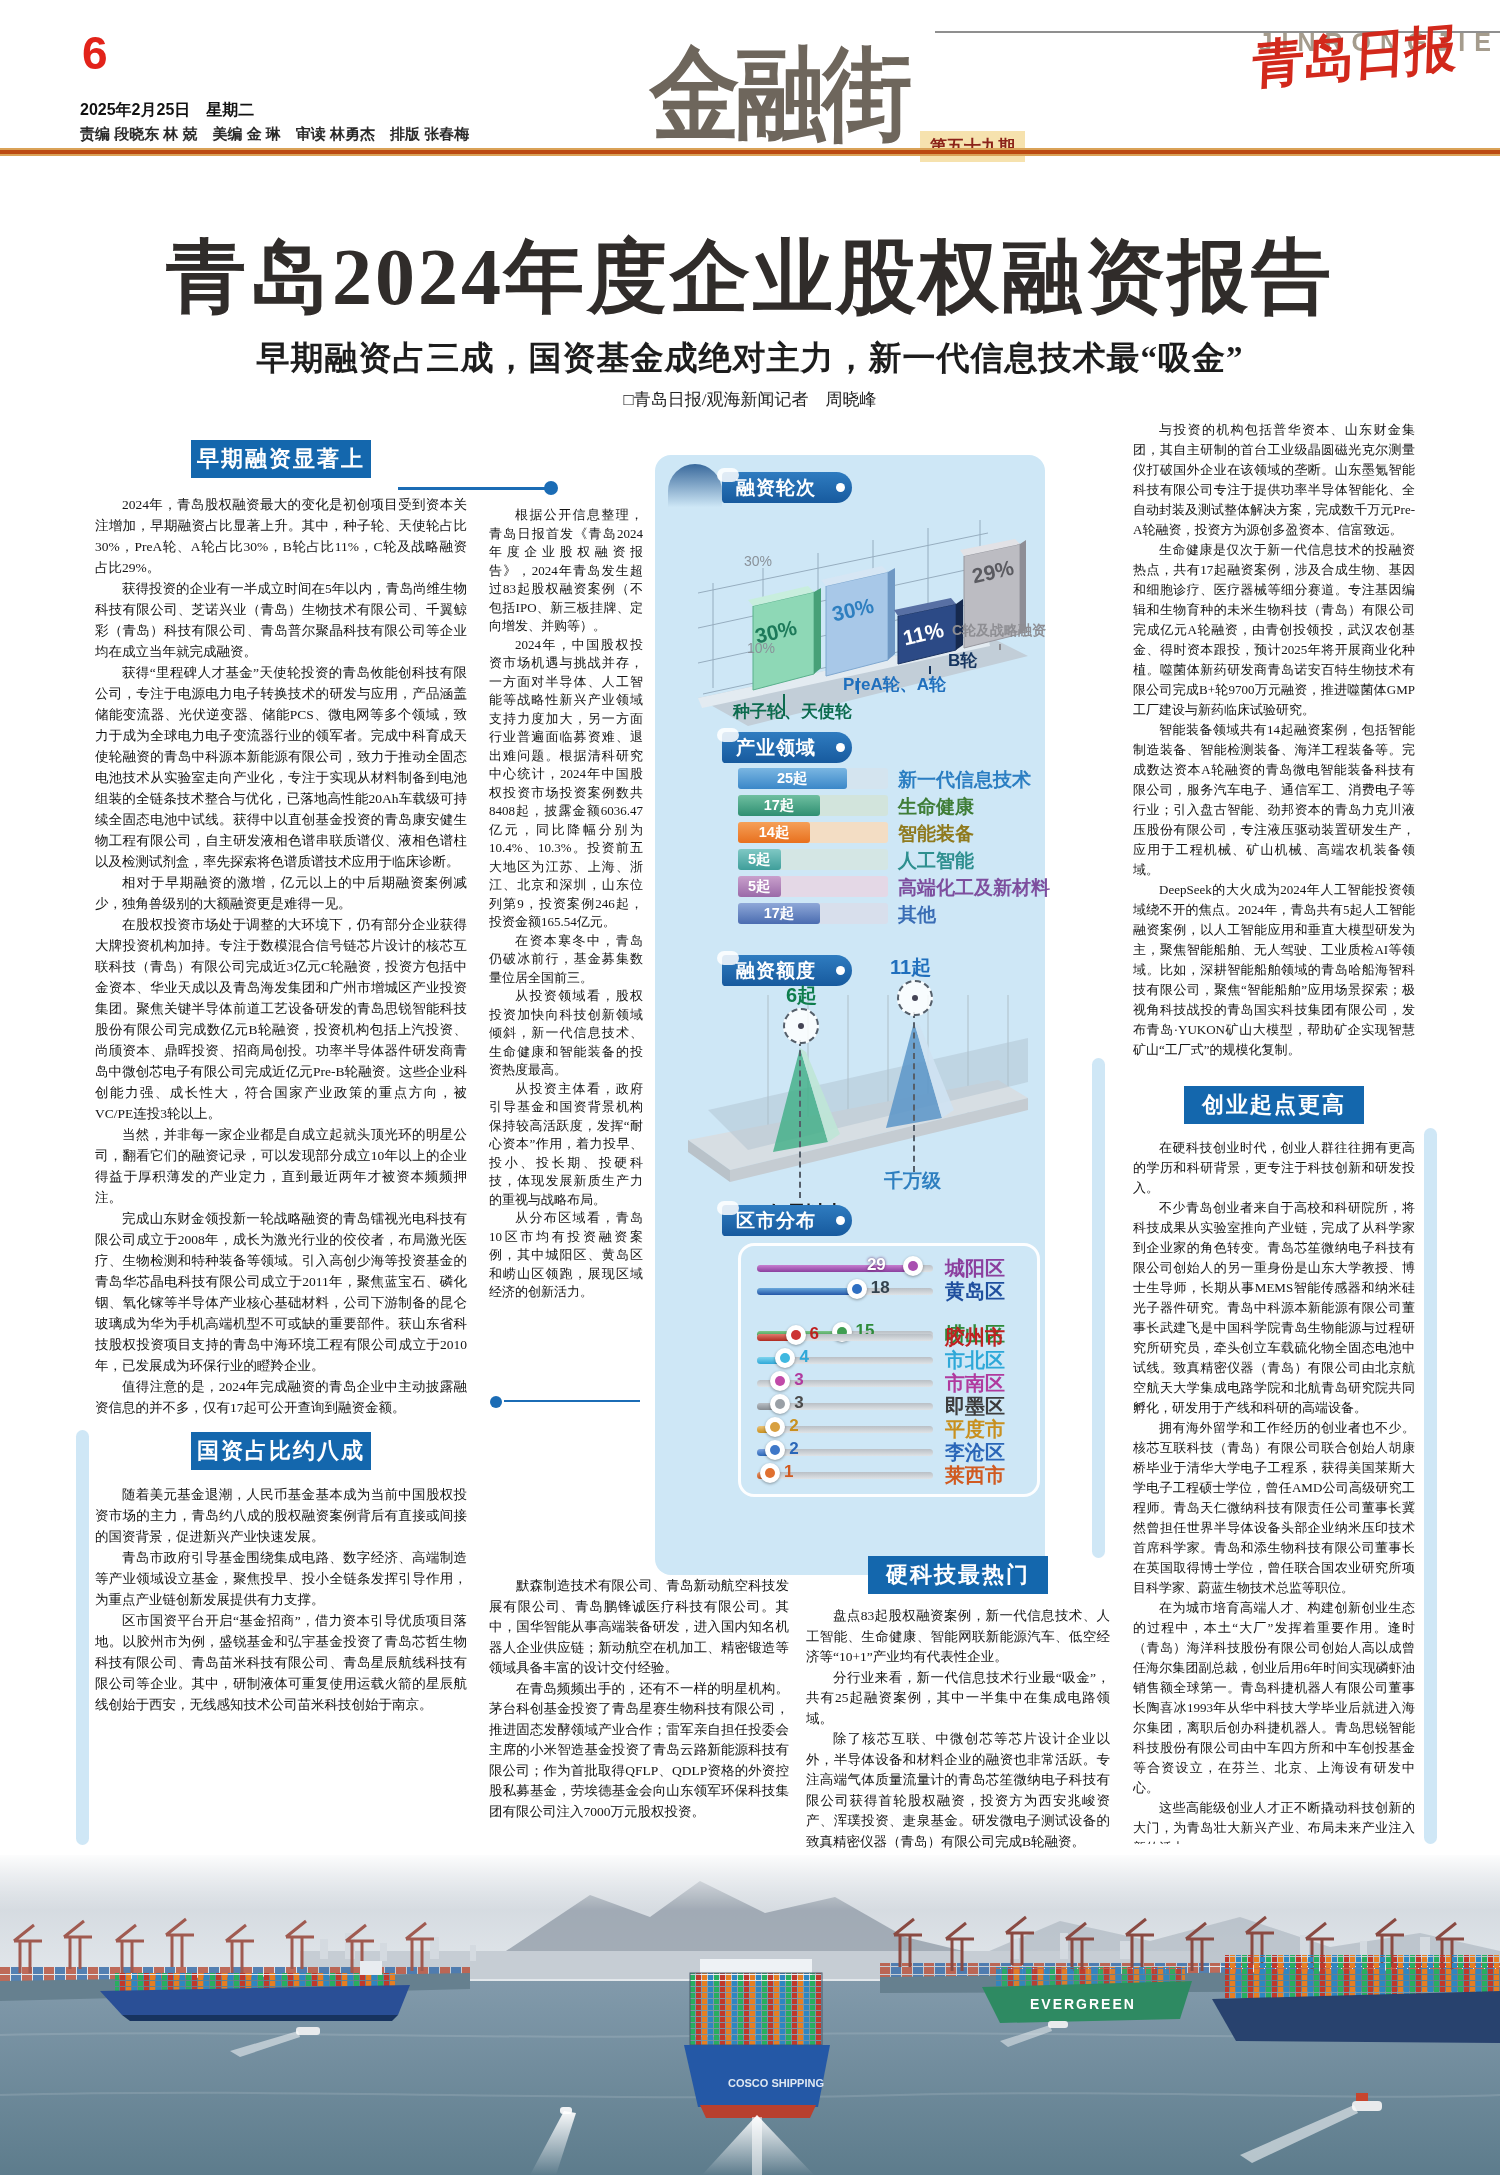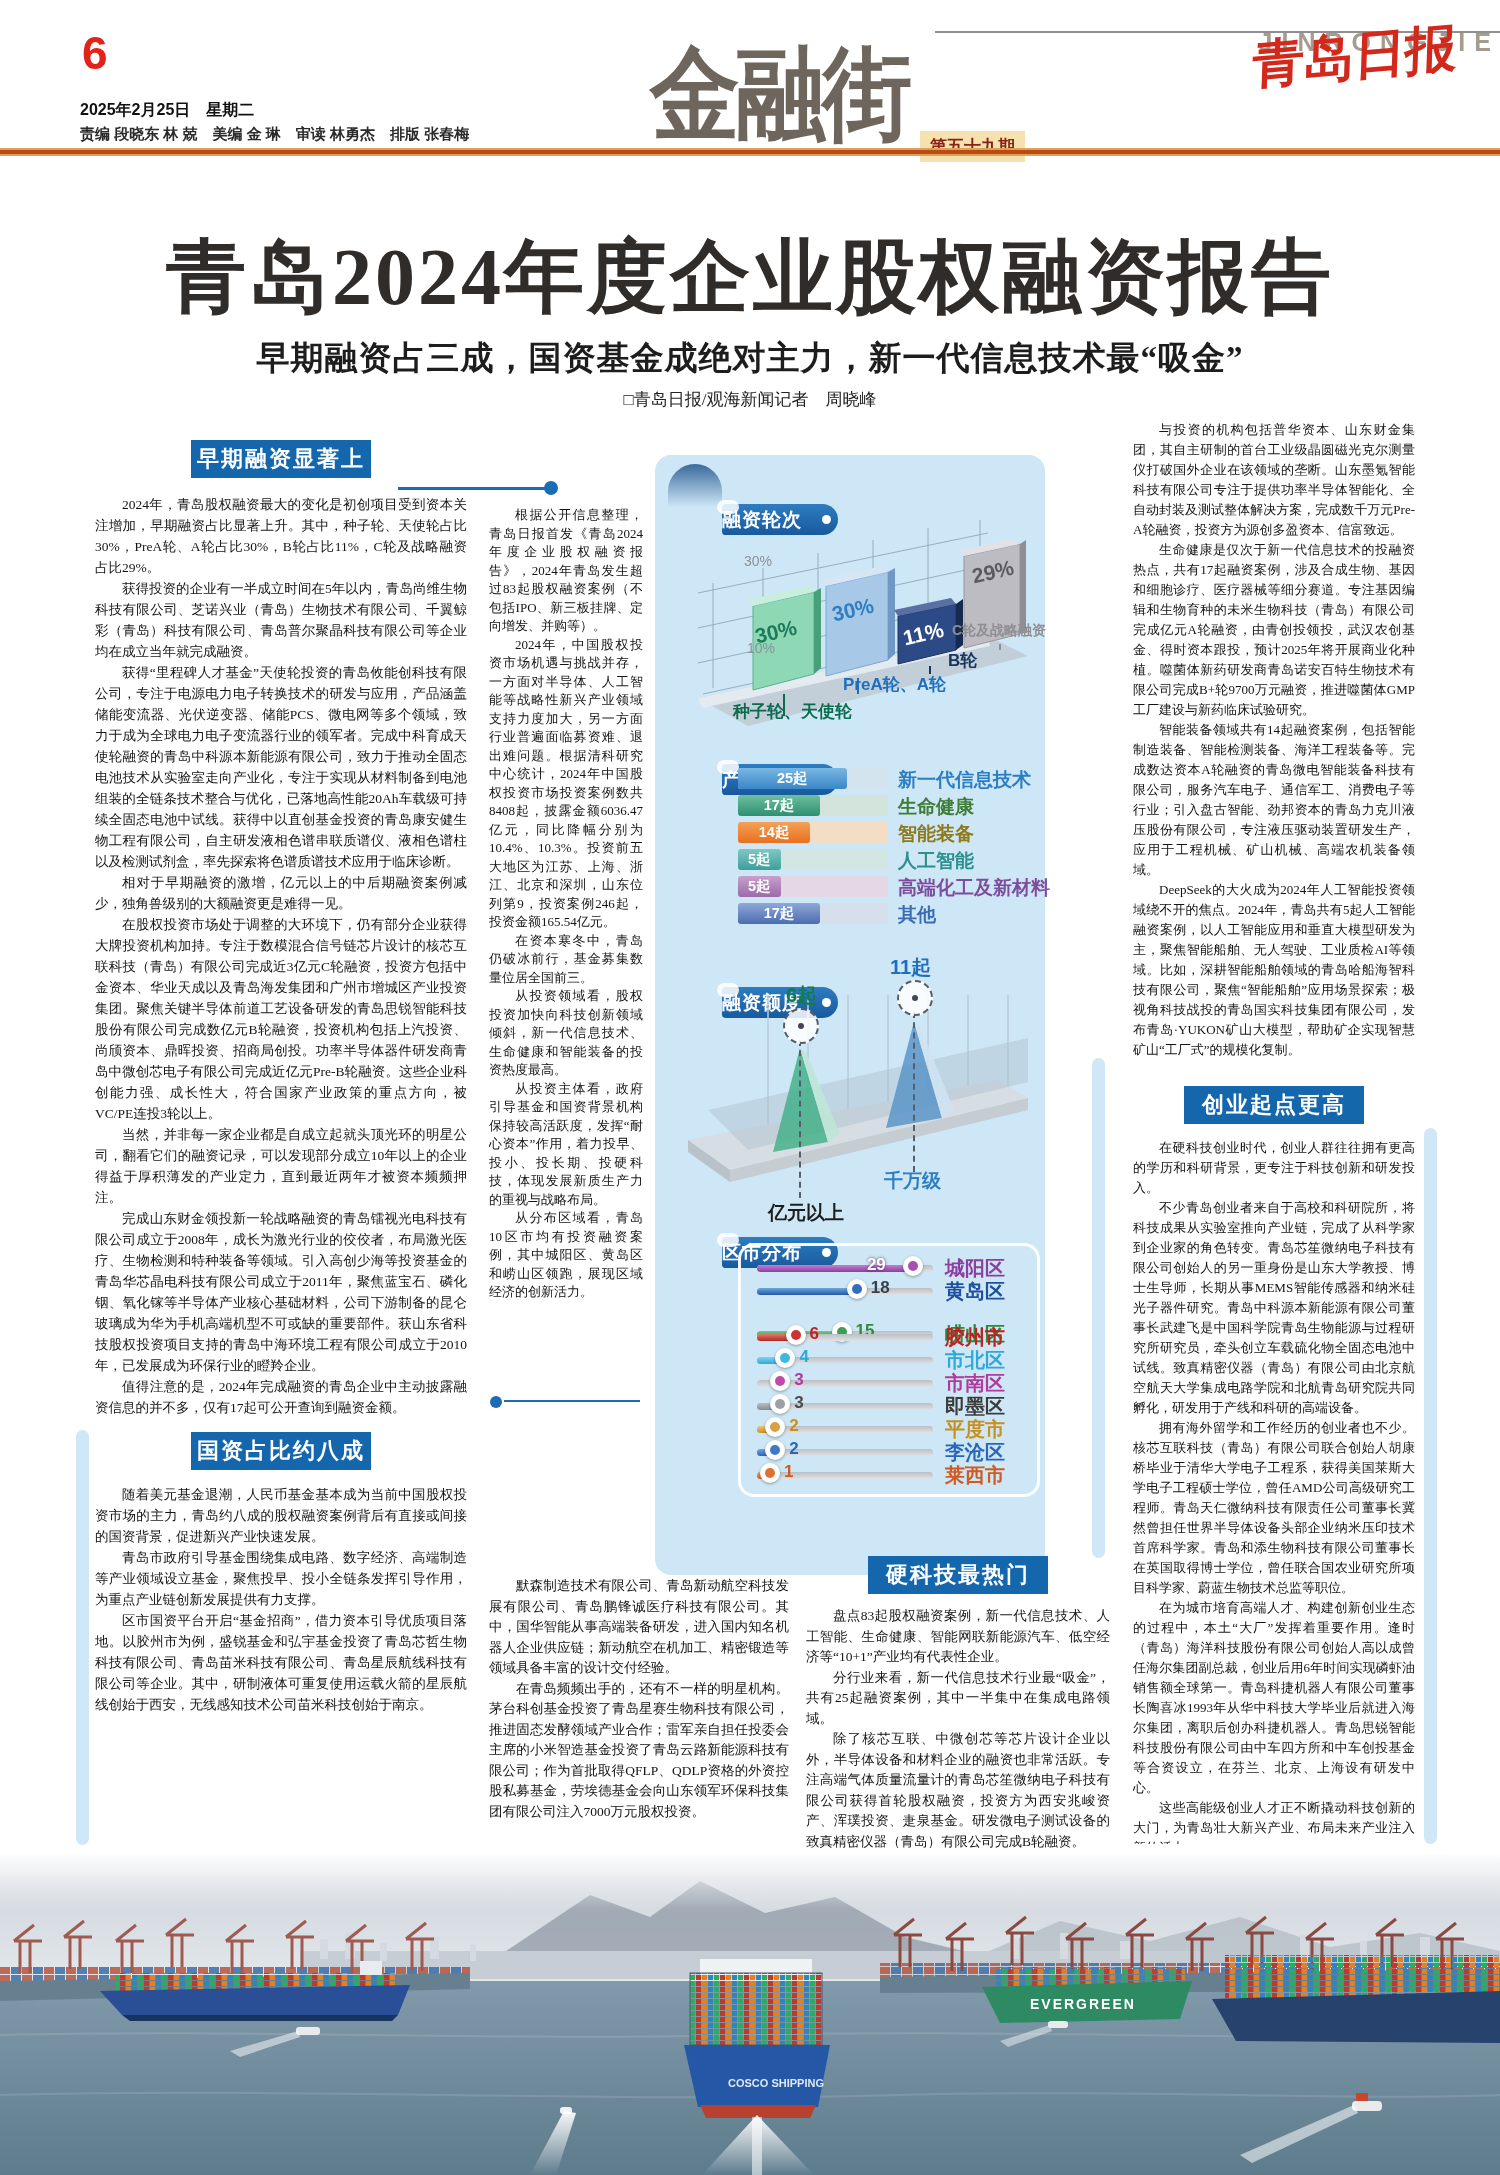--- a/index.html
+++ b/index.html
@@ -44,21 +44,21 @@
   
   .lead-line{height:3px;background:#1b6cb5;}
   .lead-dot{width:14px;height:14px;border-radius:50%;background:#1b6cb5;}
   .vbar{width:13px;border-radius:7px;background:#cfe7f6;}
   
   .panel{left:655px;top:455px;width:390px;height:1120px;background:#cee7f6;border-radius:16px;}
   .blob{left:668px;top:464px;width:54px;height:54px;border-radius:27px 27px 6px 6px;
         background:linear-gradient(180deg,#39699c,rgba(206,231,246,0) 80%);}
   .tag{width:116px;height:31px;line-height:31px;background:linear-gradient(180deg,#2f7cc0,#175a9e);
        border-radius:4px 16px 16px 4px;color:#fff;font-size:19px;font-weight:bold;
-       font-family:"Liberation Sans",sans-serif;letter-spacing:1px;margin-top:32px;}
+       font-family:"Liberation Sans",sans-serif;padding-left:14px;letter-spacing:1px;}
   .tag::after{content:"";position:absolute;right:7px;top:11px;width:9px;height:9px;border-radius:50%;background:#fff;}
   .tag::before{content:"";position:absolute;left:-5px;top:-4px;width:22px;height:14px;border-radius:10px;
        background:rgba(255,255,255,.85);}
   .axis-lab{font-size:14px;color:#8a929a;font-family:"Liberation Sans",sans-serif;}
   .bar-pct{font-family:"Liberation Sans",sans-serif;font-weight:bold;font-size:21px;transform:rotate(-13deg);}
   .cat-lab{font-family:"Liberation Sans",sans-serif;font-weight:bold;}
   
   .i-row{left:738px;width:300px;height:21px;}
   .i-track{position:absolute;left:0;top:0;width:150px;height:21px;border-radius:3px;}
   .i-fill{position:absolute;left:0;top:0;height:21px;border-radius:3px;}

